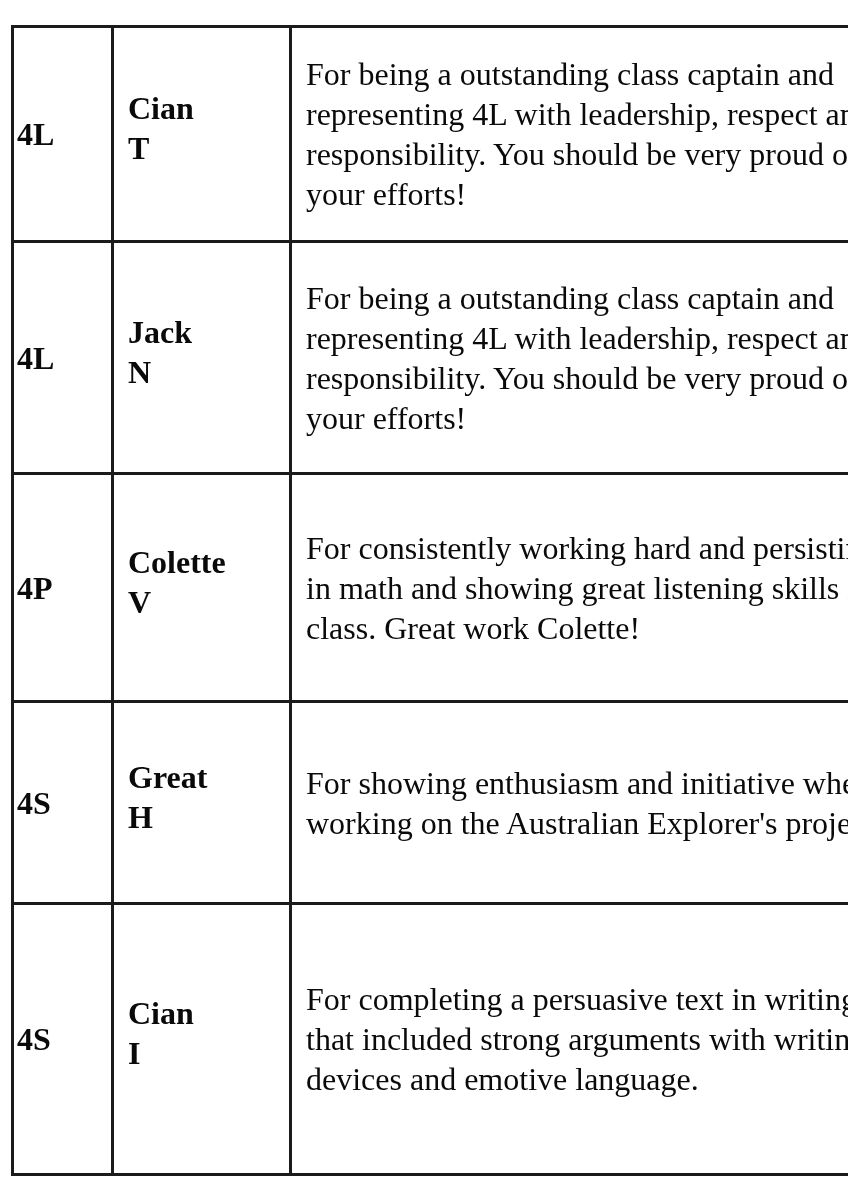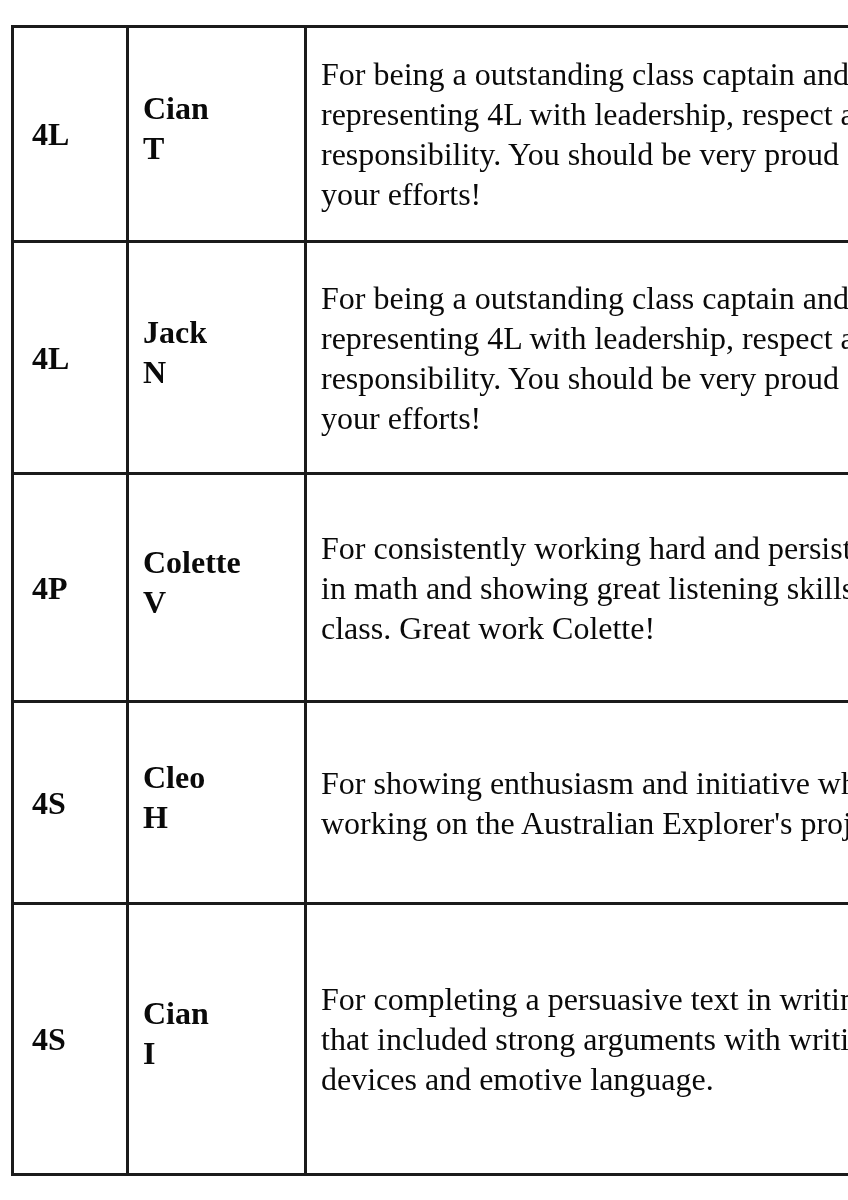--- a/index.html
+++ b/index.html
@@ -27,21 +27,21 @@
   }
   table.awards td {
     border: 3px solid #1b1b1b;
     vertical-align: middle;
     font-size: 32px;
     line-height: 40px;
     background: #ffffff;
   }
   td.class-cell {
     width: 88px;
-    padding: 0 6px 0 18px;
+    padding: 0 6px 0 3px;
     font-weight: bold;
     margin-left: 31px;
   }
   td.name-cell {
     width: 155px;
     padding: 0 6px 12px 14px;
     font-weight: bold;
   }
   td.desc-cell {
     width: 582px;
@@ -79,21 +79,21 @@
         <td class="class-cell">4P</td>
         <td class="name-cell">
           <span>Colette</span><br>
           <span>V</span>
         </td>
         <td class="desc-cell">For consistently working hard and persisting in math and showing great listening skills in class. Great work Colette!</td>
       </tr>
       <tr class="r3">
         <td class="class-cell">4S</td>
         <td class="name-cell">
-          <span>Cleo</span><br>
+          <span>Great</span><br>
           <span>H</span>
         </td>
         <td class="desc-cell">For showing enthusiasm and initiative when working on the Australian Explorer's project.</td>
       </tr>
       <tr class="r4">
         <td class="class-cell">4S</td>
         <td class="name-cell">
           <span>Cian</span><br>
           <span>I</span>
         </td>

